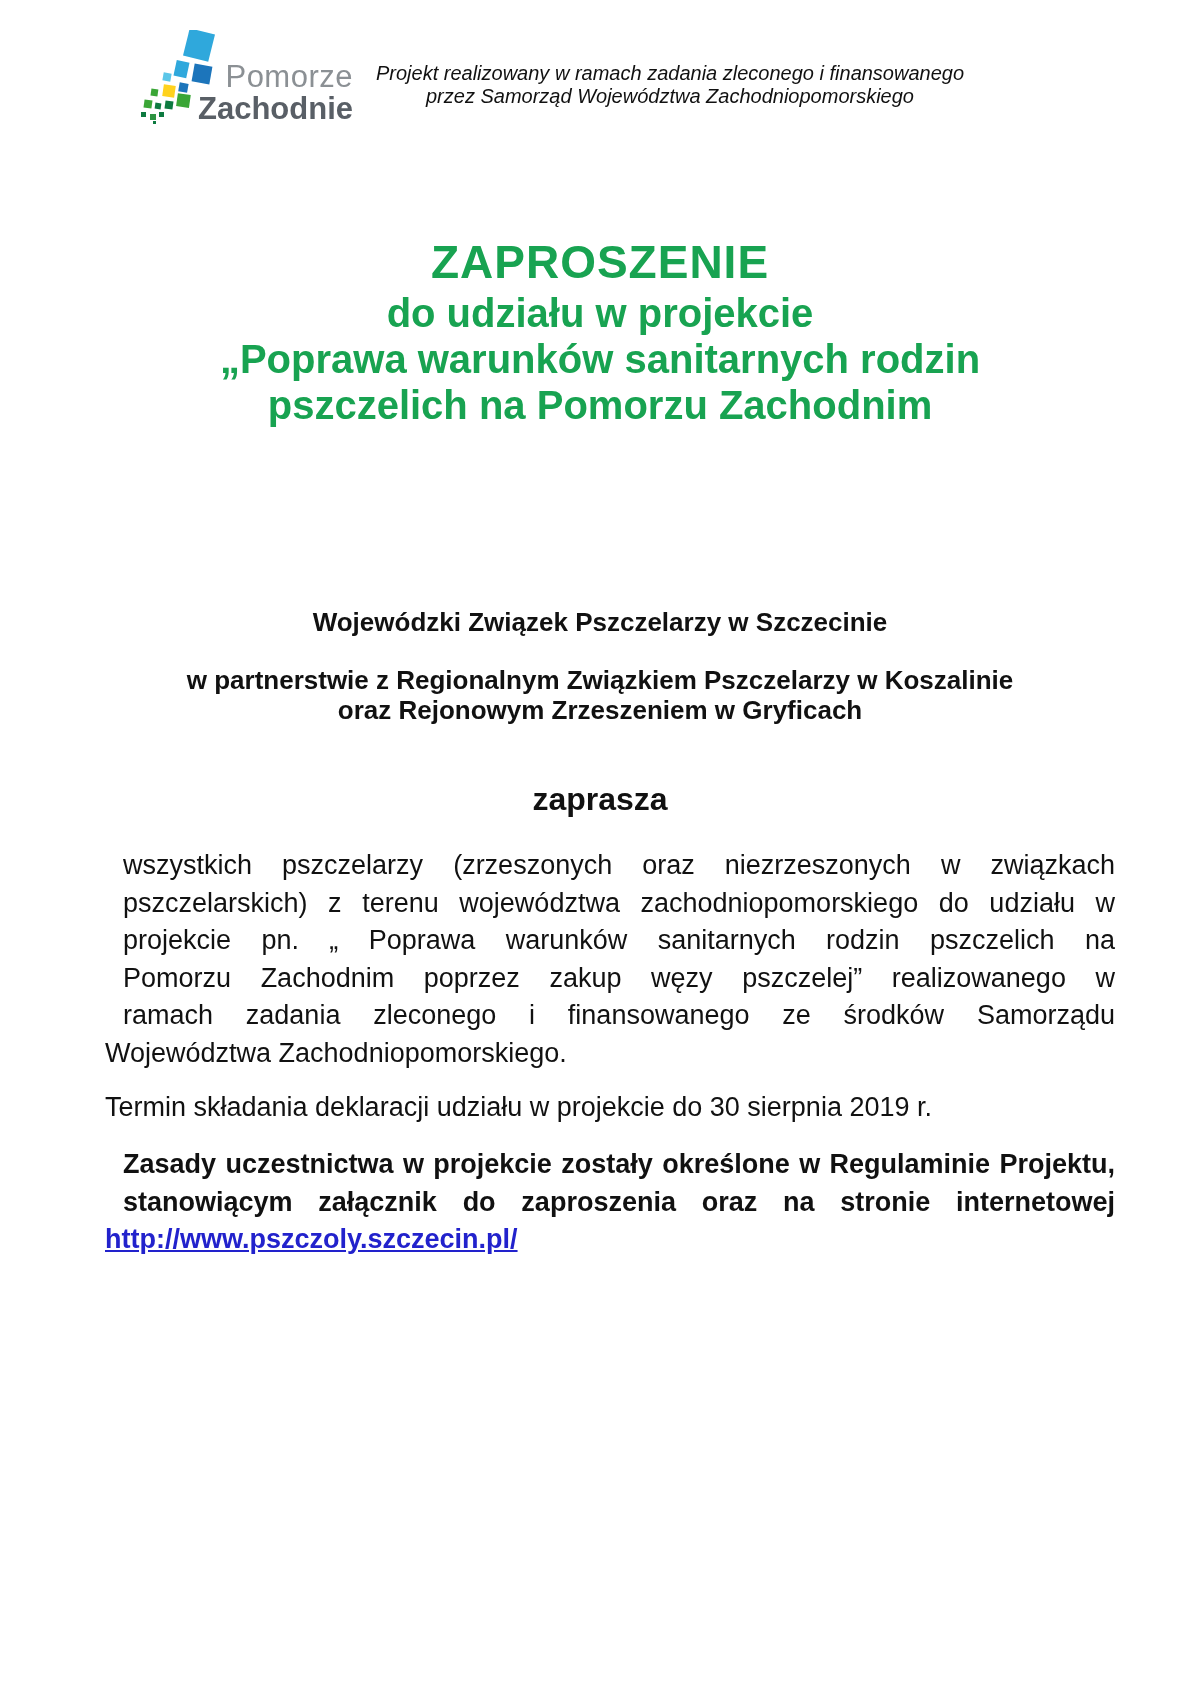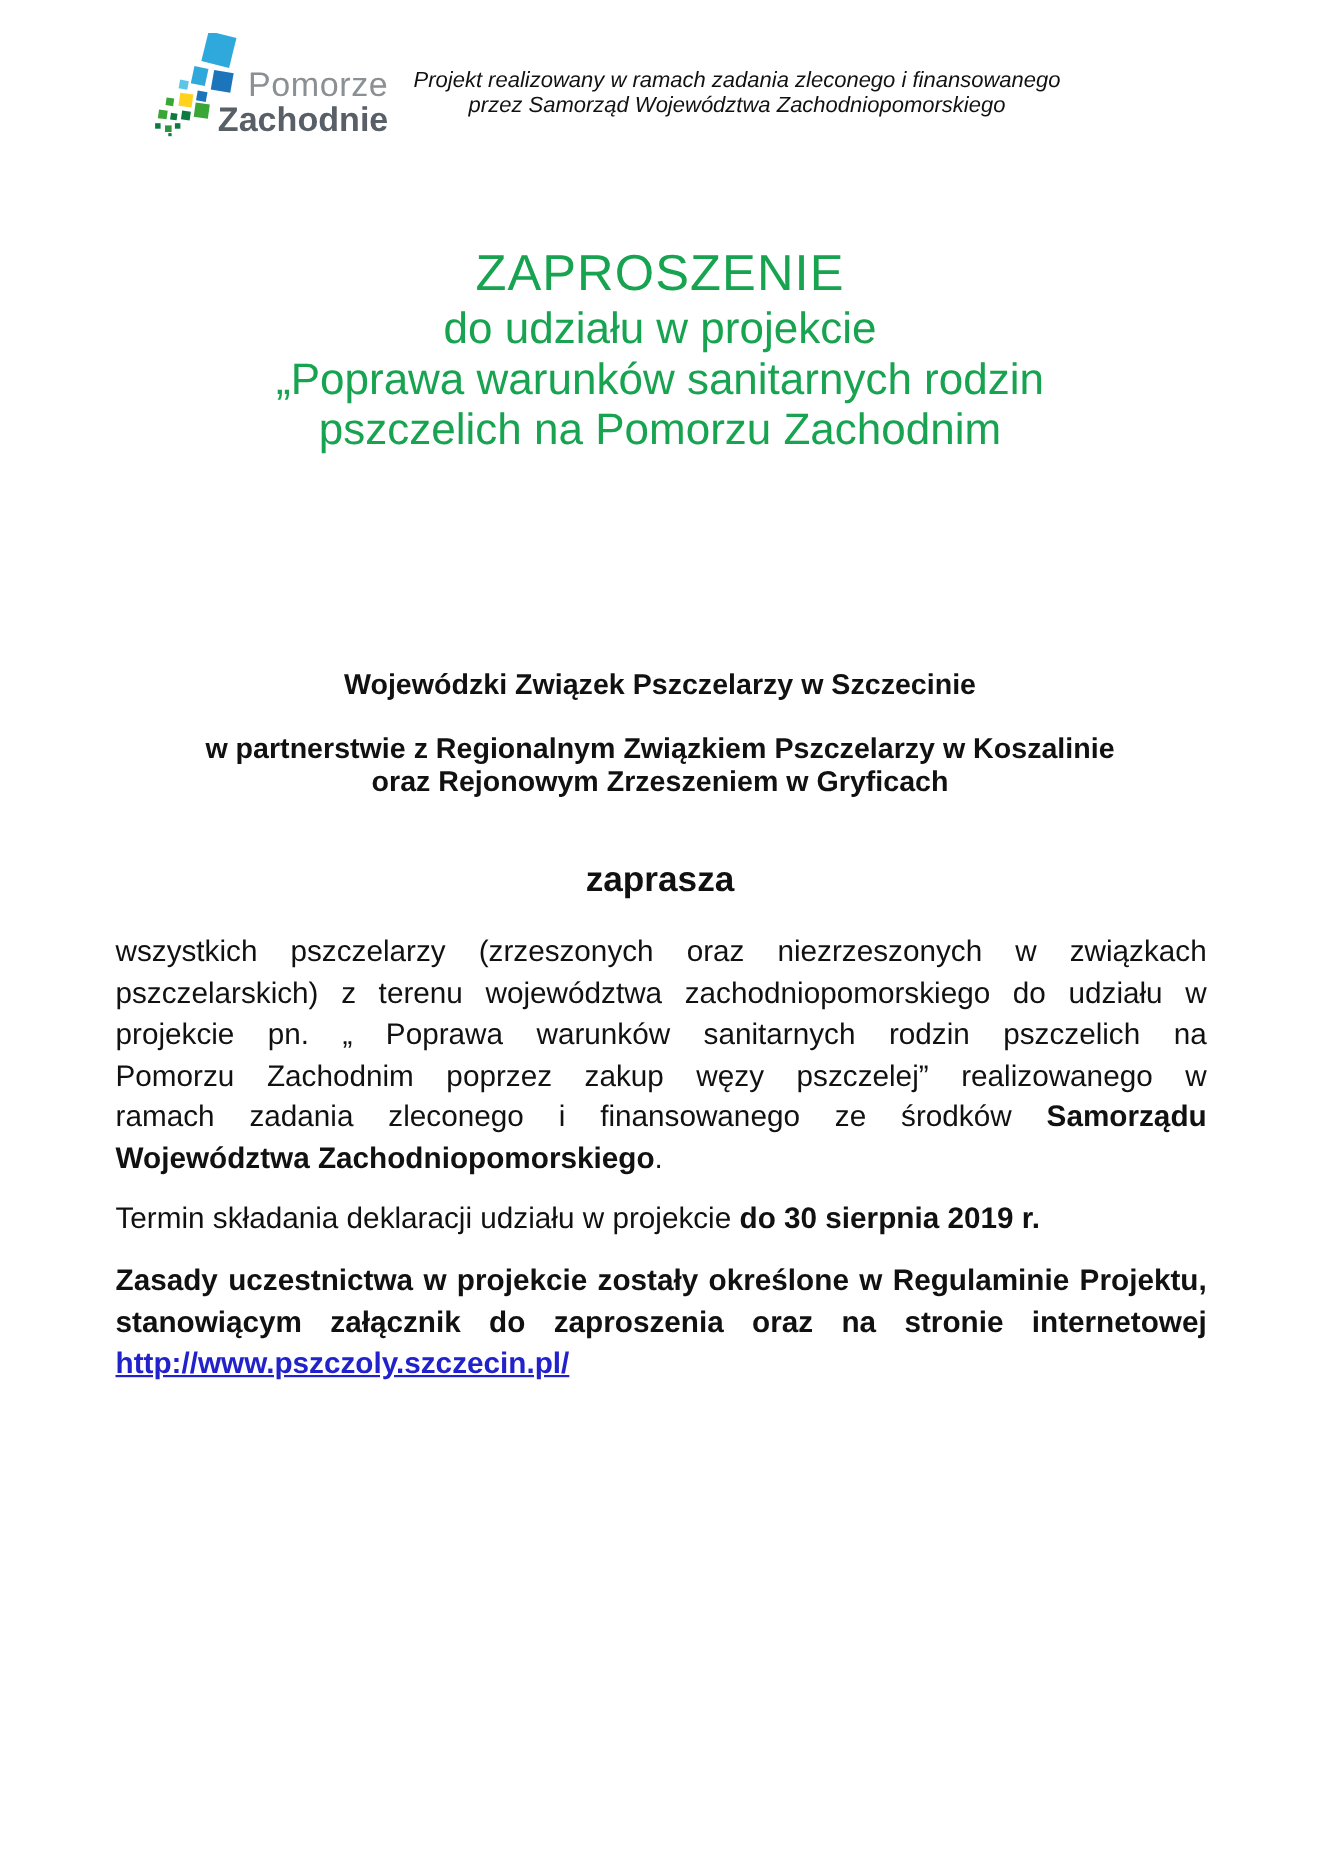--- a/index.html
+++ b/index.html
@@ -20,22 +20,22 @@
   .logo-line1 { font-size: 31px; font-weight: 400; color: #8b9094; line-height: 1.0; letter-spacing: 0.5px; }
   .logo-line2 { font-size: 31px; font-weight: 700; color: #595f66; line-height: 1.0; margin-top: 1px; }
 
   .note {
     position: absolute; left: 340px; top: 62px; width: 660px;
     text-align: center; font-style: italic; font-size: 20px; line-height: 23px; color: #111;
   }
 
   
   .title-block {
-    position: absolute; left: 100px; top: 220px; width: 1000px;
-    text-align: center; font-weight: 400; color: #18a351;
+    position: absolute; left: 100px; top: 234px; width: 1000px;
+    text-align: center; font-weight: 700; color: #18a351;
   }
   .title-main { font-size: 46px; line-height: 56px; letter-spacing: 1px; }
   .title-line { font-size: 40px; line-height: 46px; }
 
   
   .org-line {
     position: absolute; left: 100px; width: 1000px;
     text-align: center; font-weight: 700; font-size: 26px; line-height: 33px;
   }
   .org-1 { top: 606px; }
@@ -45,22 +45,22 @@
     position: absolute; left: 100px; top: 779px; width: 1000px;
     text-align: center; font-weight: 700; font-size: 32px; line-height: 41px;
   }
 
   
   .para { position: absolute; left: 105px; width: 992px; font-size: 27px; line-height: 37.5px; }
   .p1 { top: 847px; }
   .p2 { top: 1089px; }
   .p3 { top: 1146px; font-weight: bold; }
   .bl { width: 100%; }
-  .just { text-align: justify; text-align-last: justify; -moz-text-align-last: justify; text-justify: inter-word; }
-  .b { font-weight: 700; }
+  .just { text-align: justify; text-align-last: justify; -moz-text-align-last: justify; text-justify: inter-word; margin-left: 18px; }
+  .b { font-weight: 400; }
   .link { color: #2222cc; text-decoration: underline; cursor: pointer; }
 
   .signature {
     position: absolute; left: 560px; top: 1340px; width: 420px;
     text-align: center; font-style: italic; font-size: 28px; line-height: 36px;
   }
 </style>
 </head>
 <body>
 

